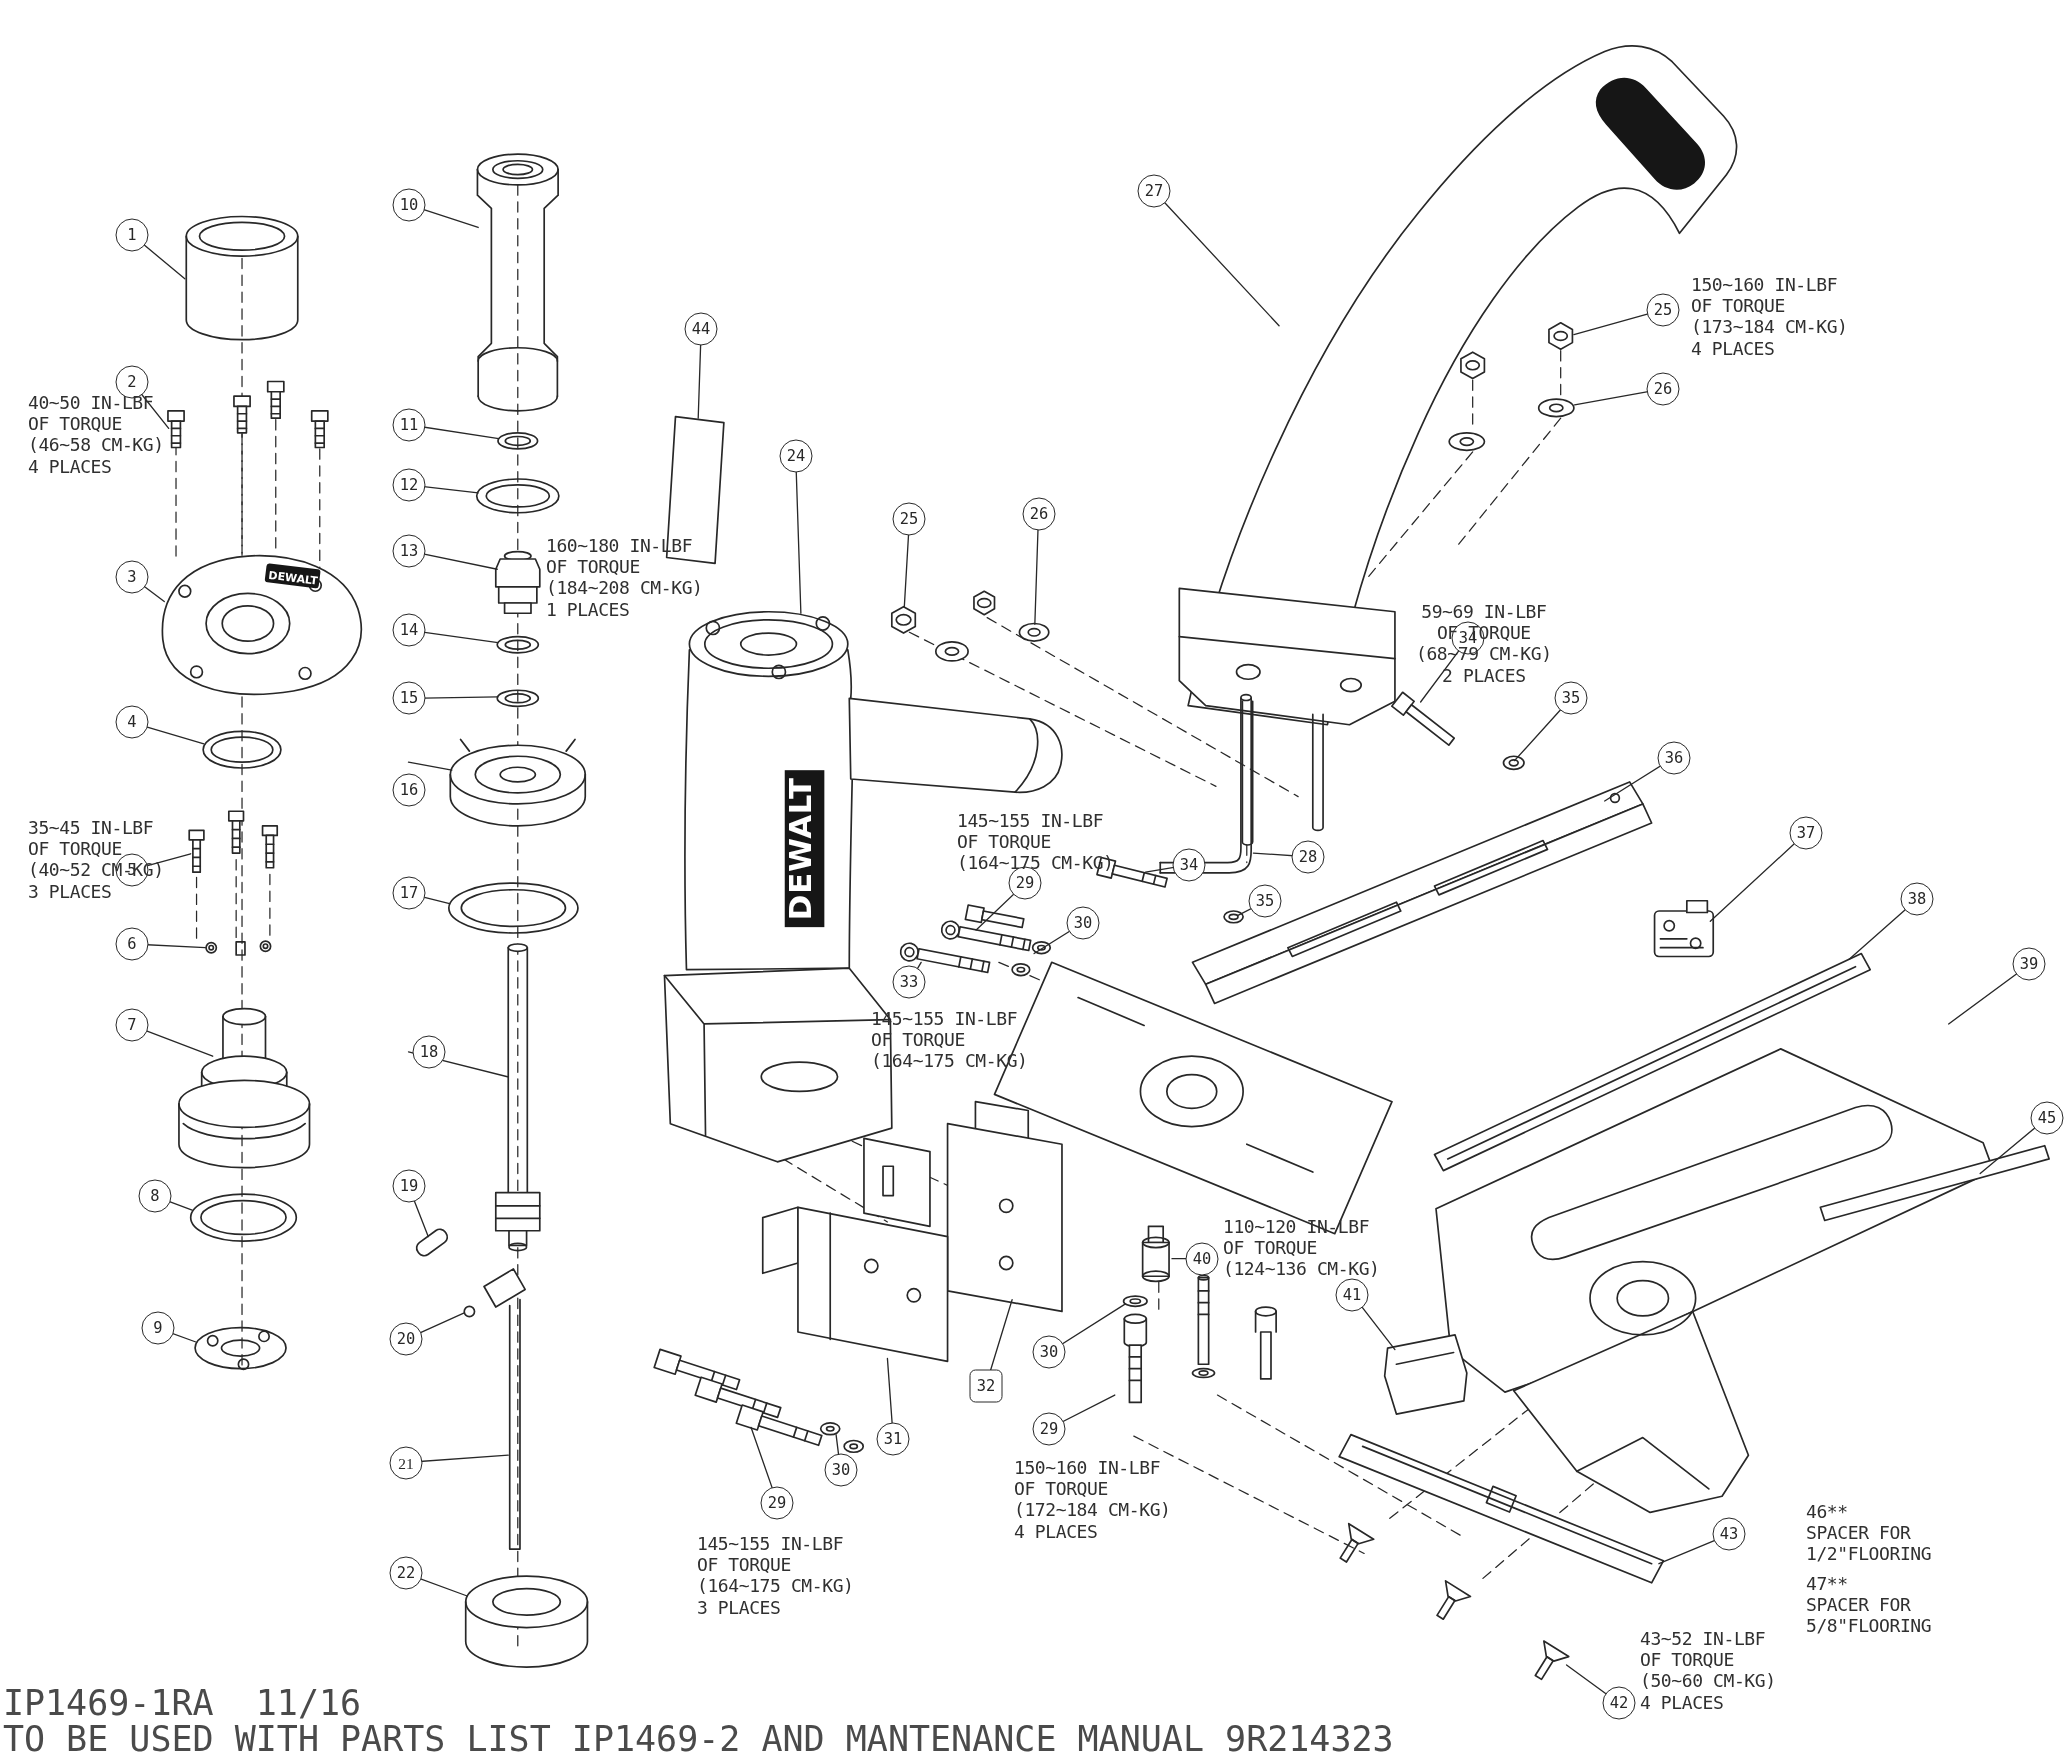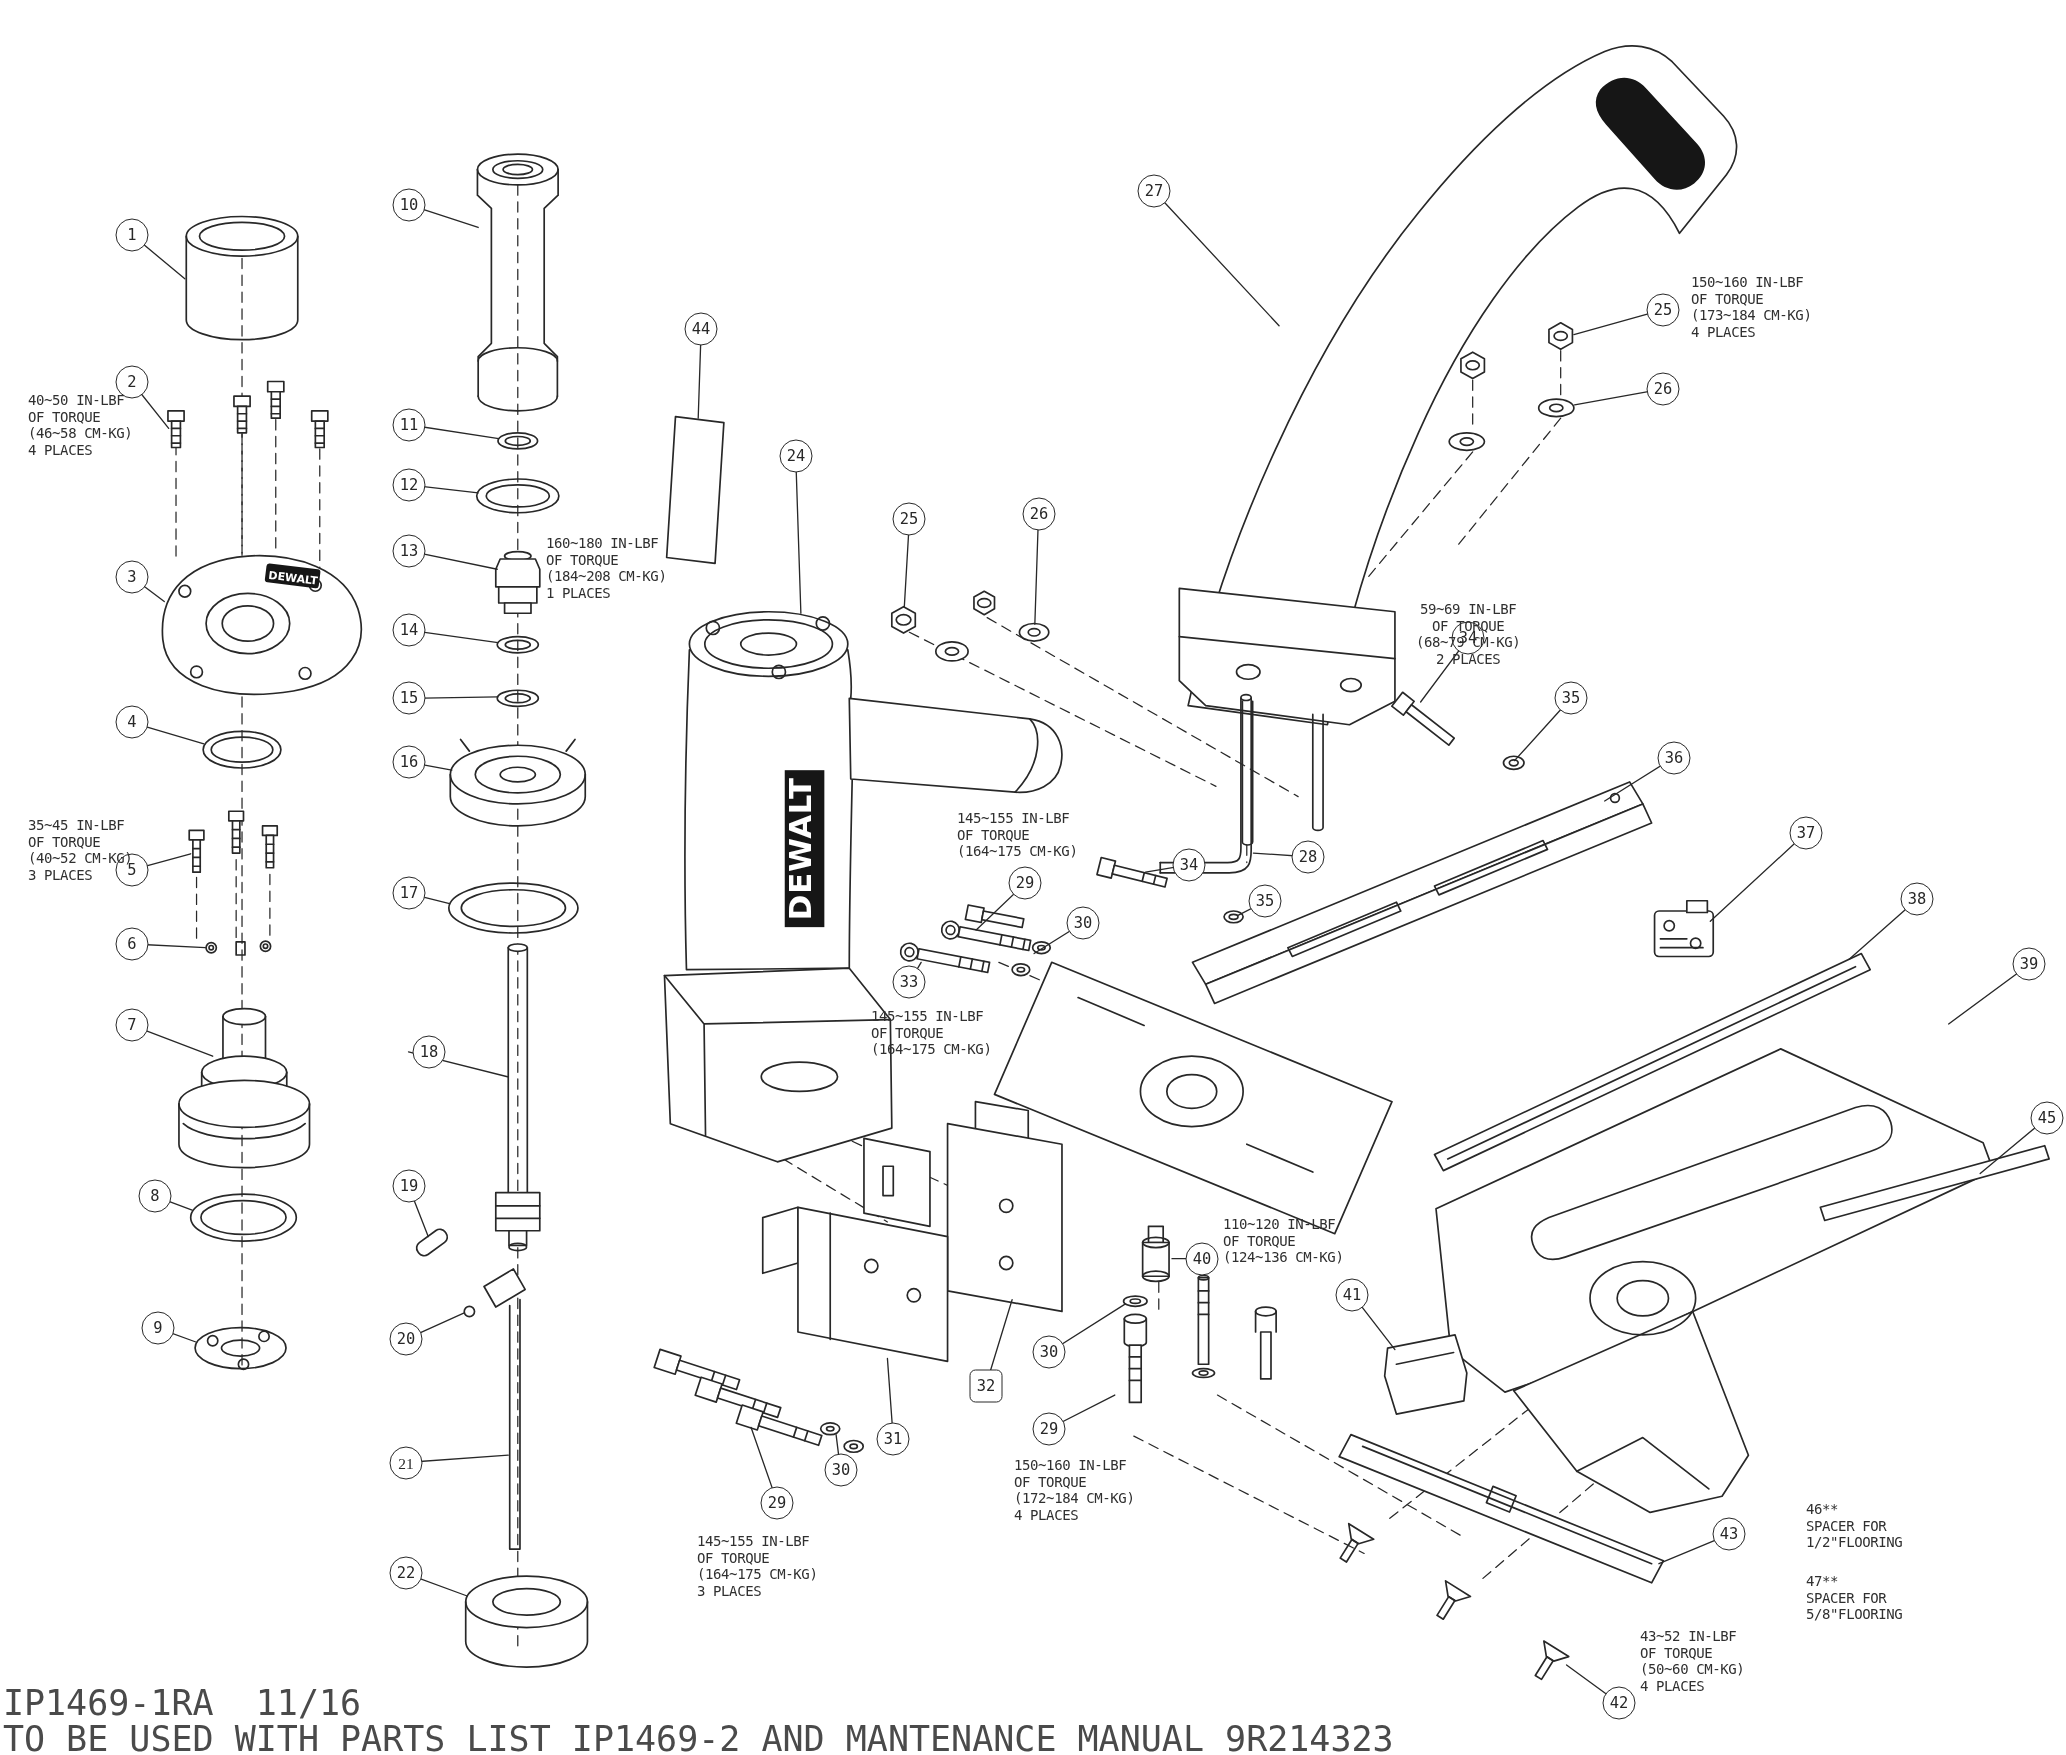--- a/index.html
+++ b/index.html
@@ -17,21 +17,21 @@
   .art .fd{fill:#161616;stroke:none;}
   .art .dashed path{stroke-dasharray:14 9;stroke-width:1.7;}
   .art .leader{stroke:#282828;stroke-width:1.8;}
   .art text{stroke:none;}
   .callout{
     position:absolute;width:31px;height:31px;border:1.8px solid #282828;border-radius:50%;
     background:#ffffff;display:flex;align-items:center;justify-content:center;
     font-size:15.4px;line-height:1;transform:translate(-50%,-50%);z-index:3;
   }
   .note{
-    position:absolute;font-size:14px;line-height:1.18;white-space:pre;z-index:3;
+    position:absolute;font-size:18px;line-height:1.18;white-space:pre;z-index:3;
     color:#303030;letter-spacing:-0.4px;
   }
   .footer{
     position:absolute;left:2.9px;font-size:35px;color:#4a4a4a;white-space:pre;
     letter-spacing:0px;z-index:3;
   }
 </style>
 </head>
 <body>
 
@@ -507,21 +507,21 @@
     <div class="callout" style="left: 132px; top: 944px;">6</div>
     <div class="callout" style="left: 132px; top: 1025px;">7</div>
     <div class="callout" style="left: 155px; top: 1196px;">8</div>
     <div class="callout" style="left: 158px; top: 1328px;">9</div>
     <div class="callout" style="left: 409px; top: 205px;">10</div>
     <div class="callout" style="left: 409px; top: 425px;">11</div>
     <div class="callout" style="left: 409px; top: 485px;">12</div>
     <div class="callout" style="left: 409px; top: 551px;">13</div>
     <div class="callout" style="left: 409px; top: 630px;">14</div>
     <div class="callout" style="left: 409px; top: 698px;">15</div>
-    <div class="callout" style="left: 409px; top: 762px; text-align: center;">16</div>
+    <div class="callout" style="left: 409px; top: 790px; text-align: center;">16</div>
     <div class="callout" style="left: 409px; top: 893px;">17</div>
     <div class="callout" style="left: 409px; top: 1052px; margin-left: 20px;">18</div>
     <div class="callout" style="left: 409px; top: 1186px;">19</div>
     <div class="callout" style="left: 406px; top: 1339px;">20</div>
     <div class="callout" style="left: 406px; top: 1463px; font-family: Liberation Serif, serif;">21</div>
     <div class="callout" style="left: 406px; top: 1573px; text-align: right;">22</div>
     <div class="callout" style="left: 796px; top: 456px;">24</div>
     <div class="callout" style="left: 909px; top: 519px;">25</div>
     <div class="callout" style="left: 1039px; top: 514px;">26</div>
     <div class="callout" style="left: 1154px; top: 191px;">27</div>

